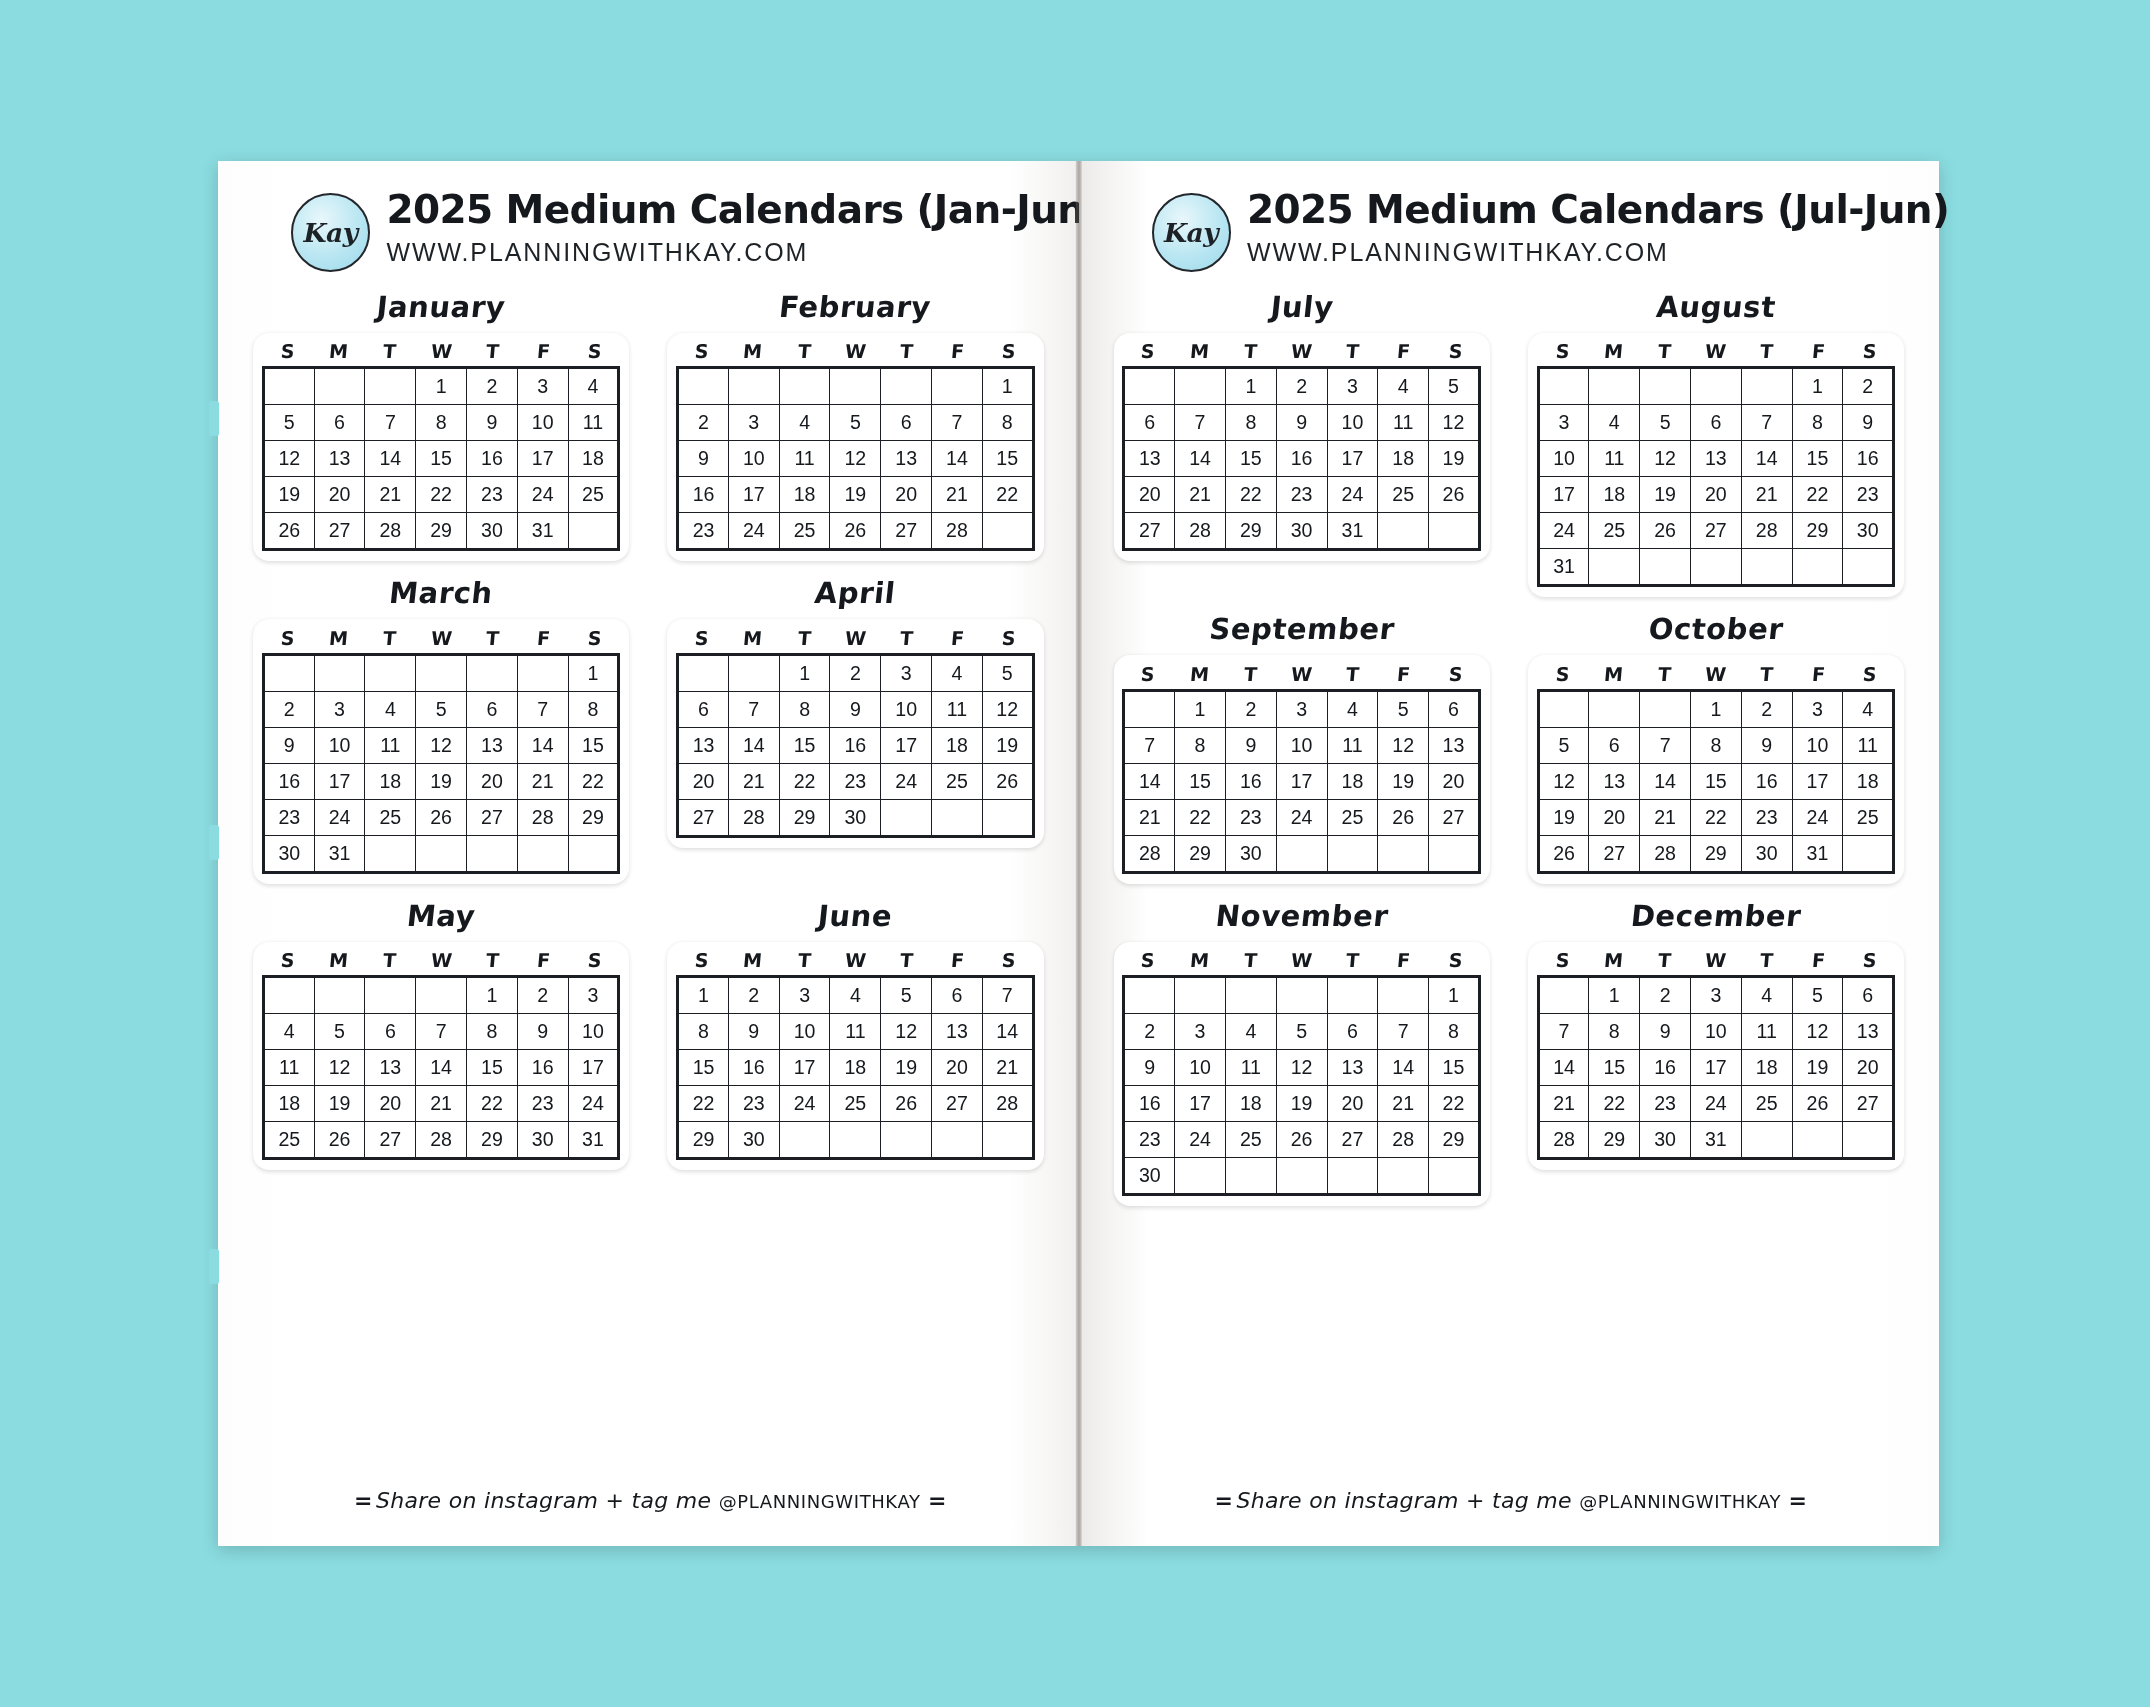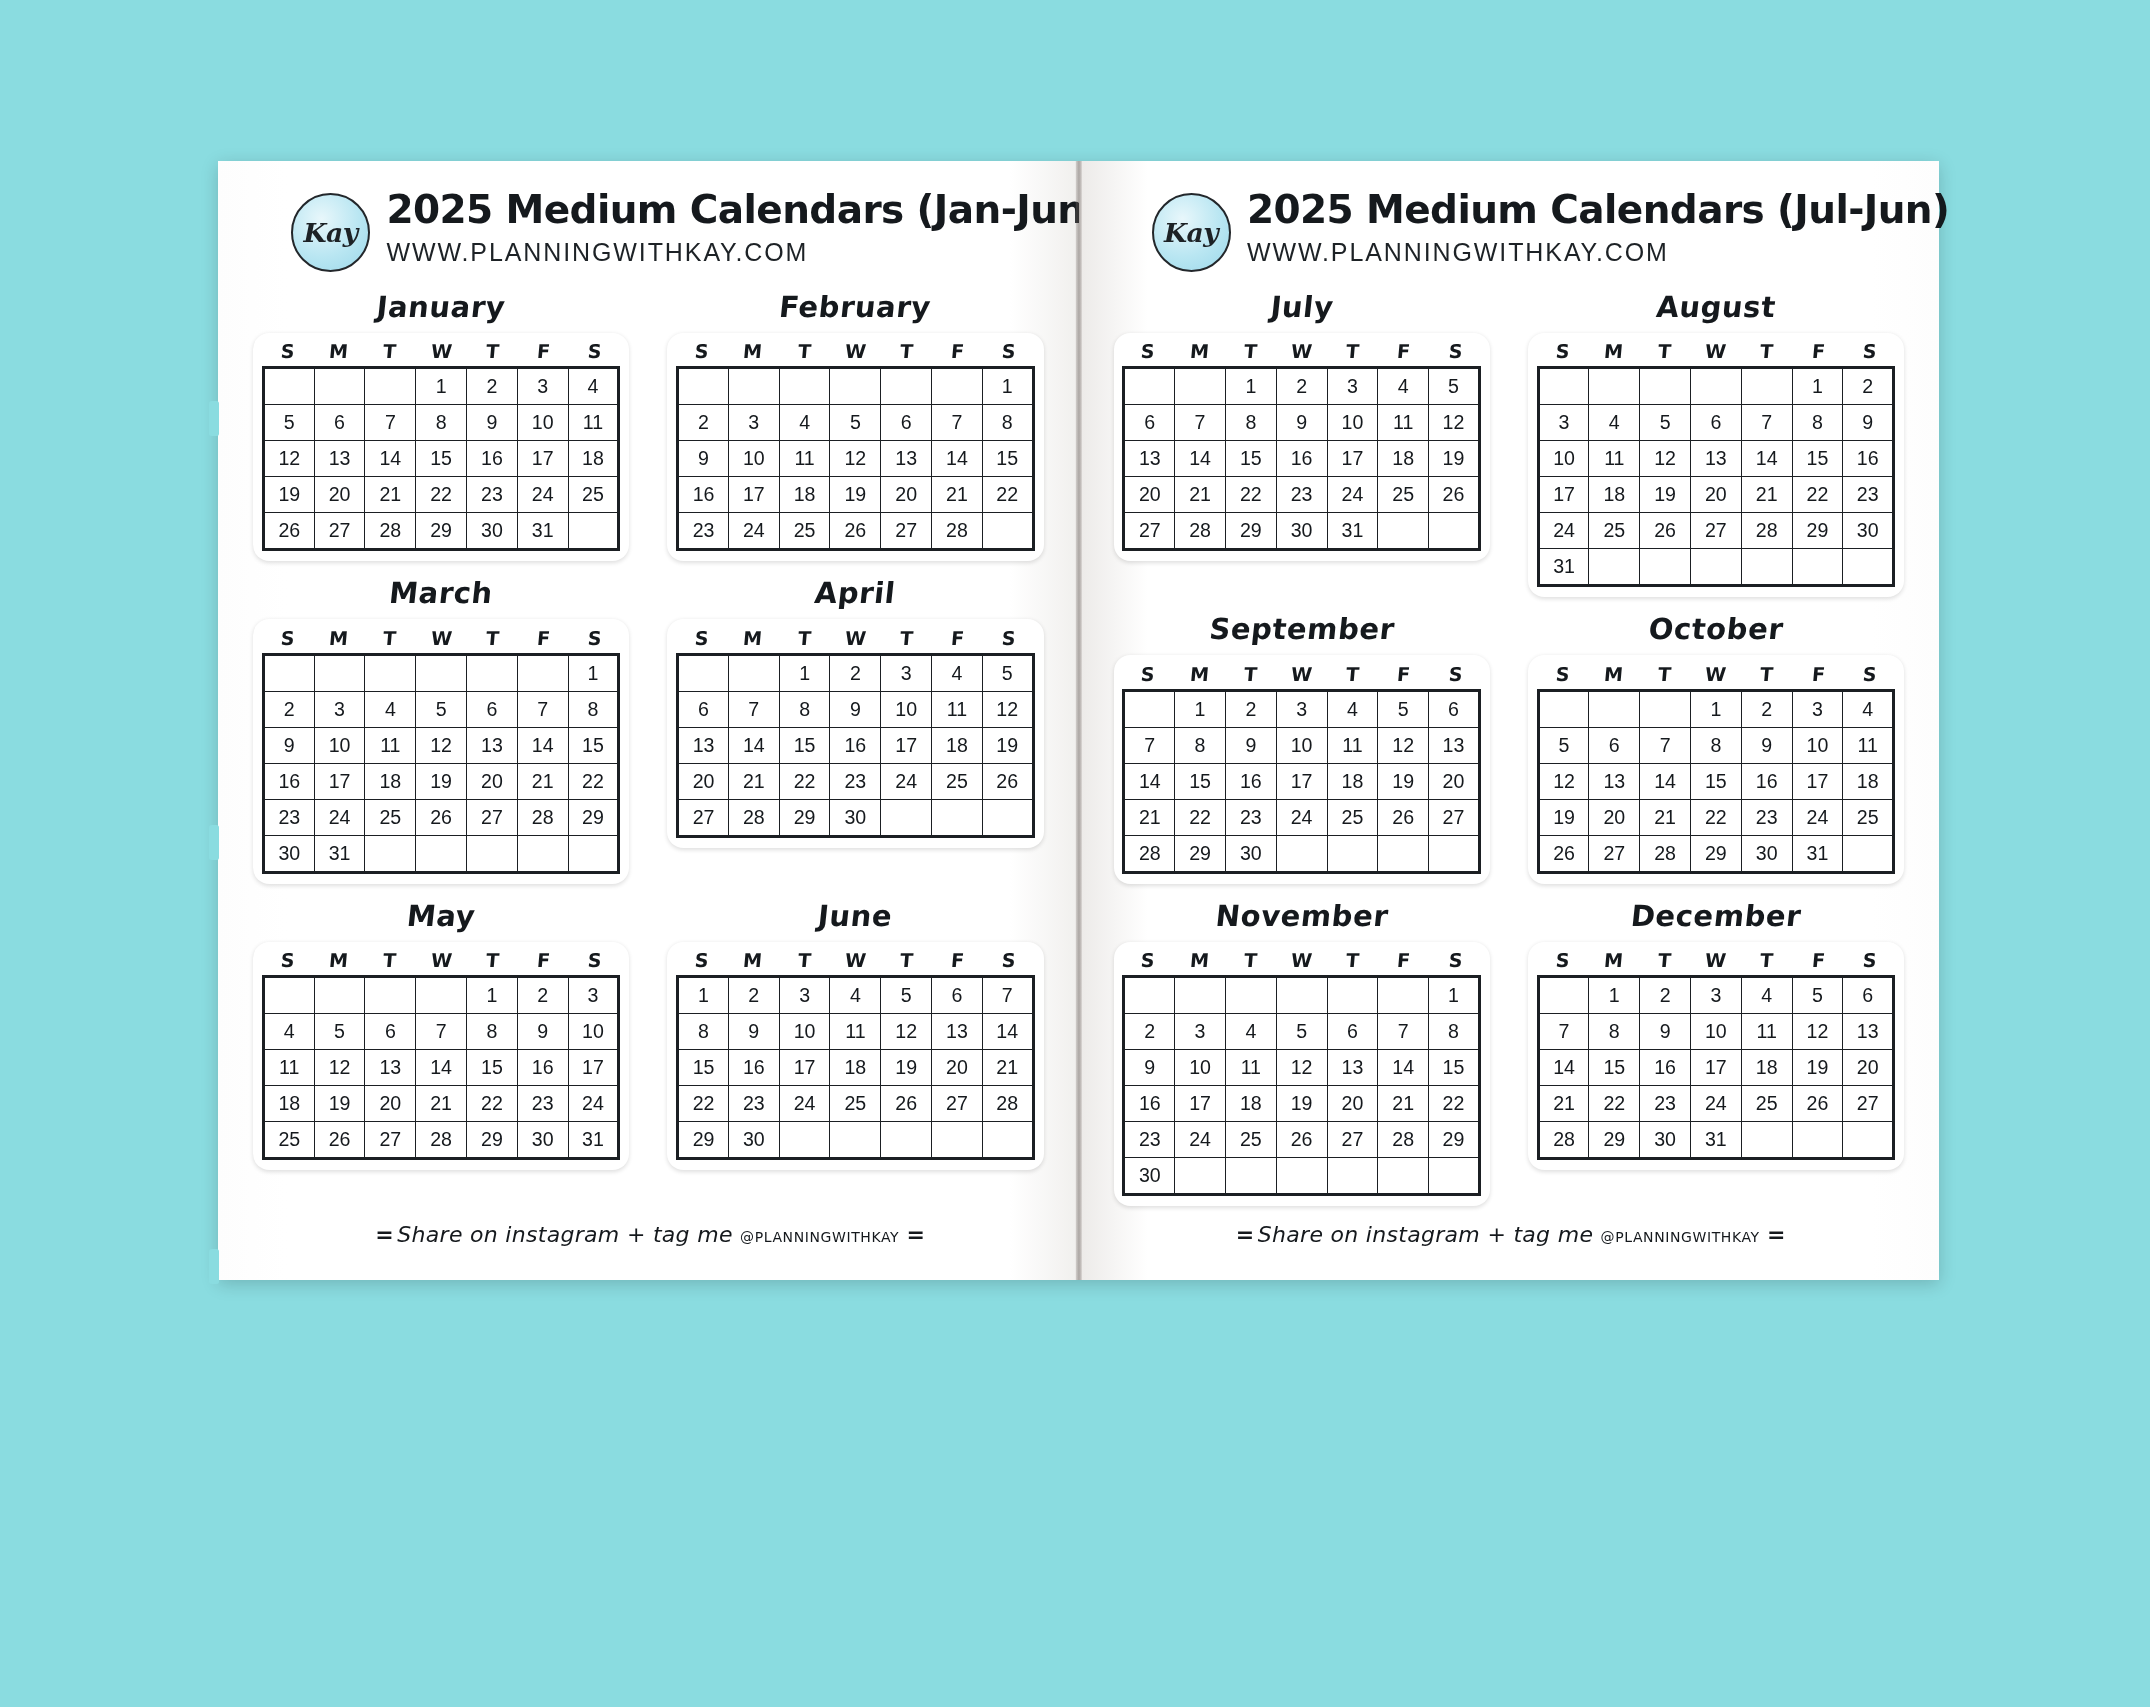--- a/index.html
+++ b/index.html
@@ -17,21 +17,21 @@
     position: relative;
     width: 2151px;
     height: 1708px;
     background: #8adce0;
   }
   .spread {
     position: absolute;
     left: 218px;
     top: 161px;
     width: 1721px;
-    height: 1119px;
+    height: 1385px;
     display: flex;
     box-shadow: 0 3.8px 16.4px rgba(0,0,0,0.18);
   }
   .page {
     width: 50%;
     background: #ffffff;
     position: relative;
     box-sizing: border-box;
     padding: 28.5px 35px 0 35px;
   }
@@ -174,21 +174,21 @@
     color: #15191d;
     letter-spacing: 0.3px;
   }
   .footer .bracket {
     font-style: normal;
     font-weight: bold;
     letter-spacing: -3.8px;
   }
   .footer .handle {
     font-style: normal;
-    font-size: 14px;
+    font-size: 18px;
     letter-spacing: 0.6px;
   }
 </style>
 </head>
 <body>
 
 <div class="canvas">
   <div class="spread">
 
     <div class="page left">

